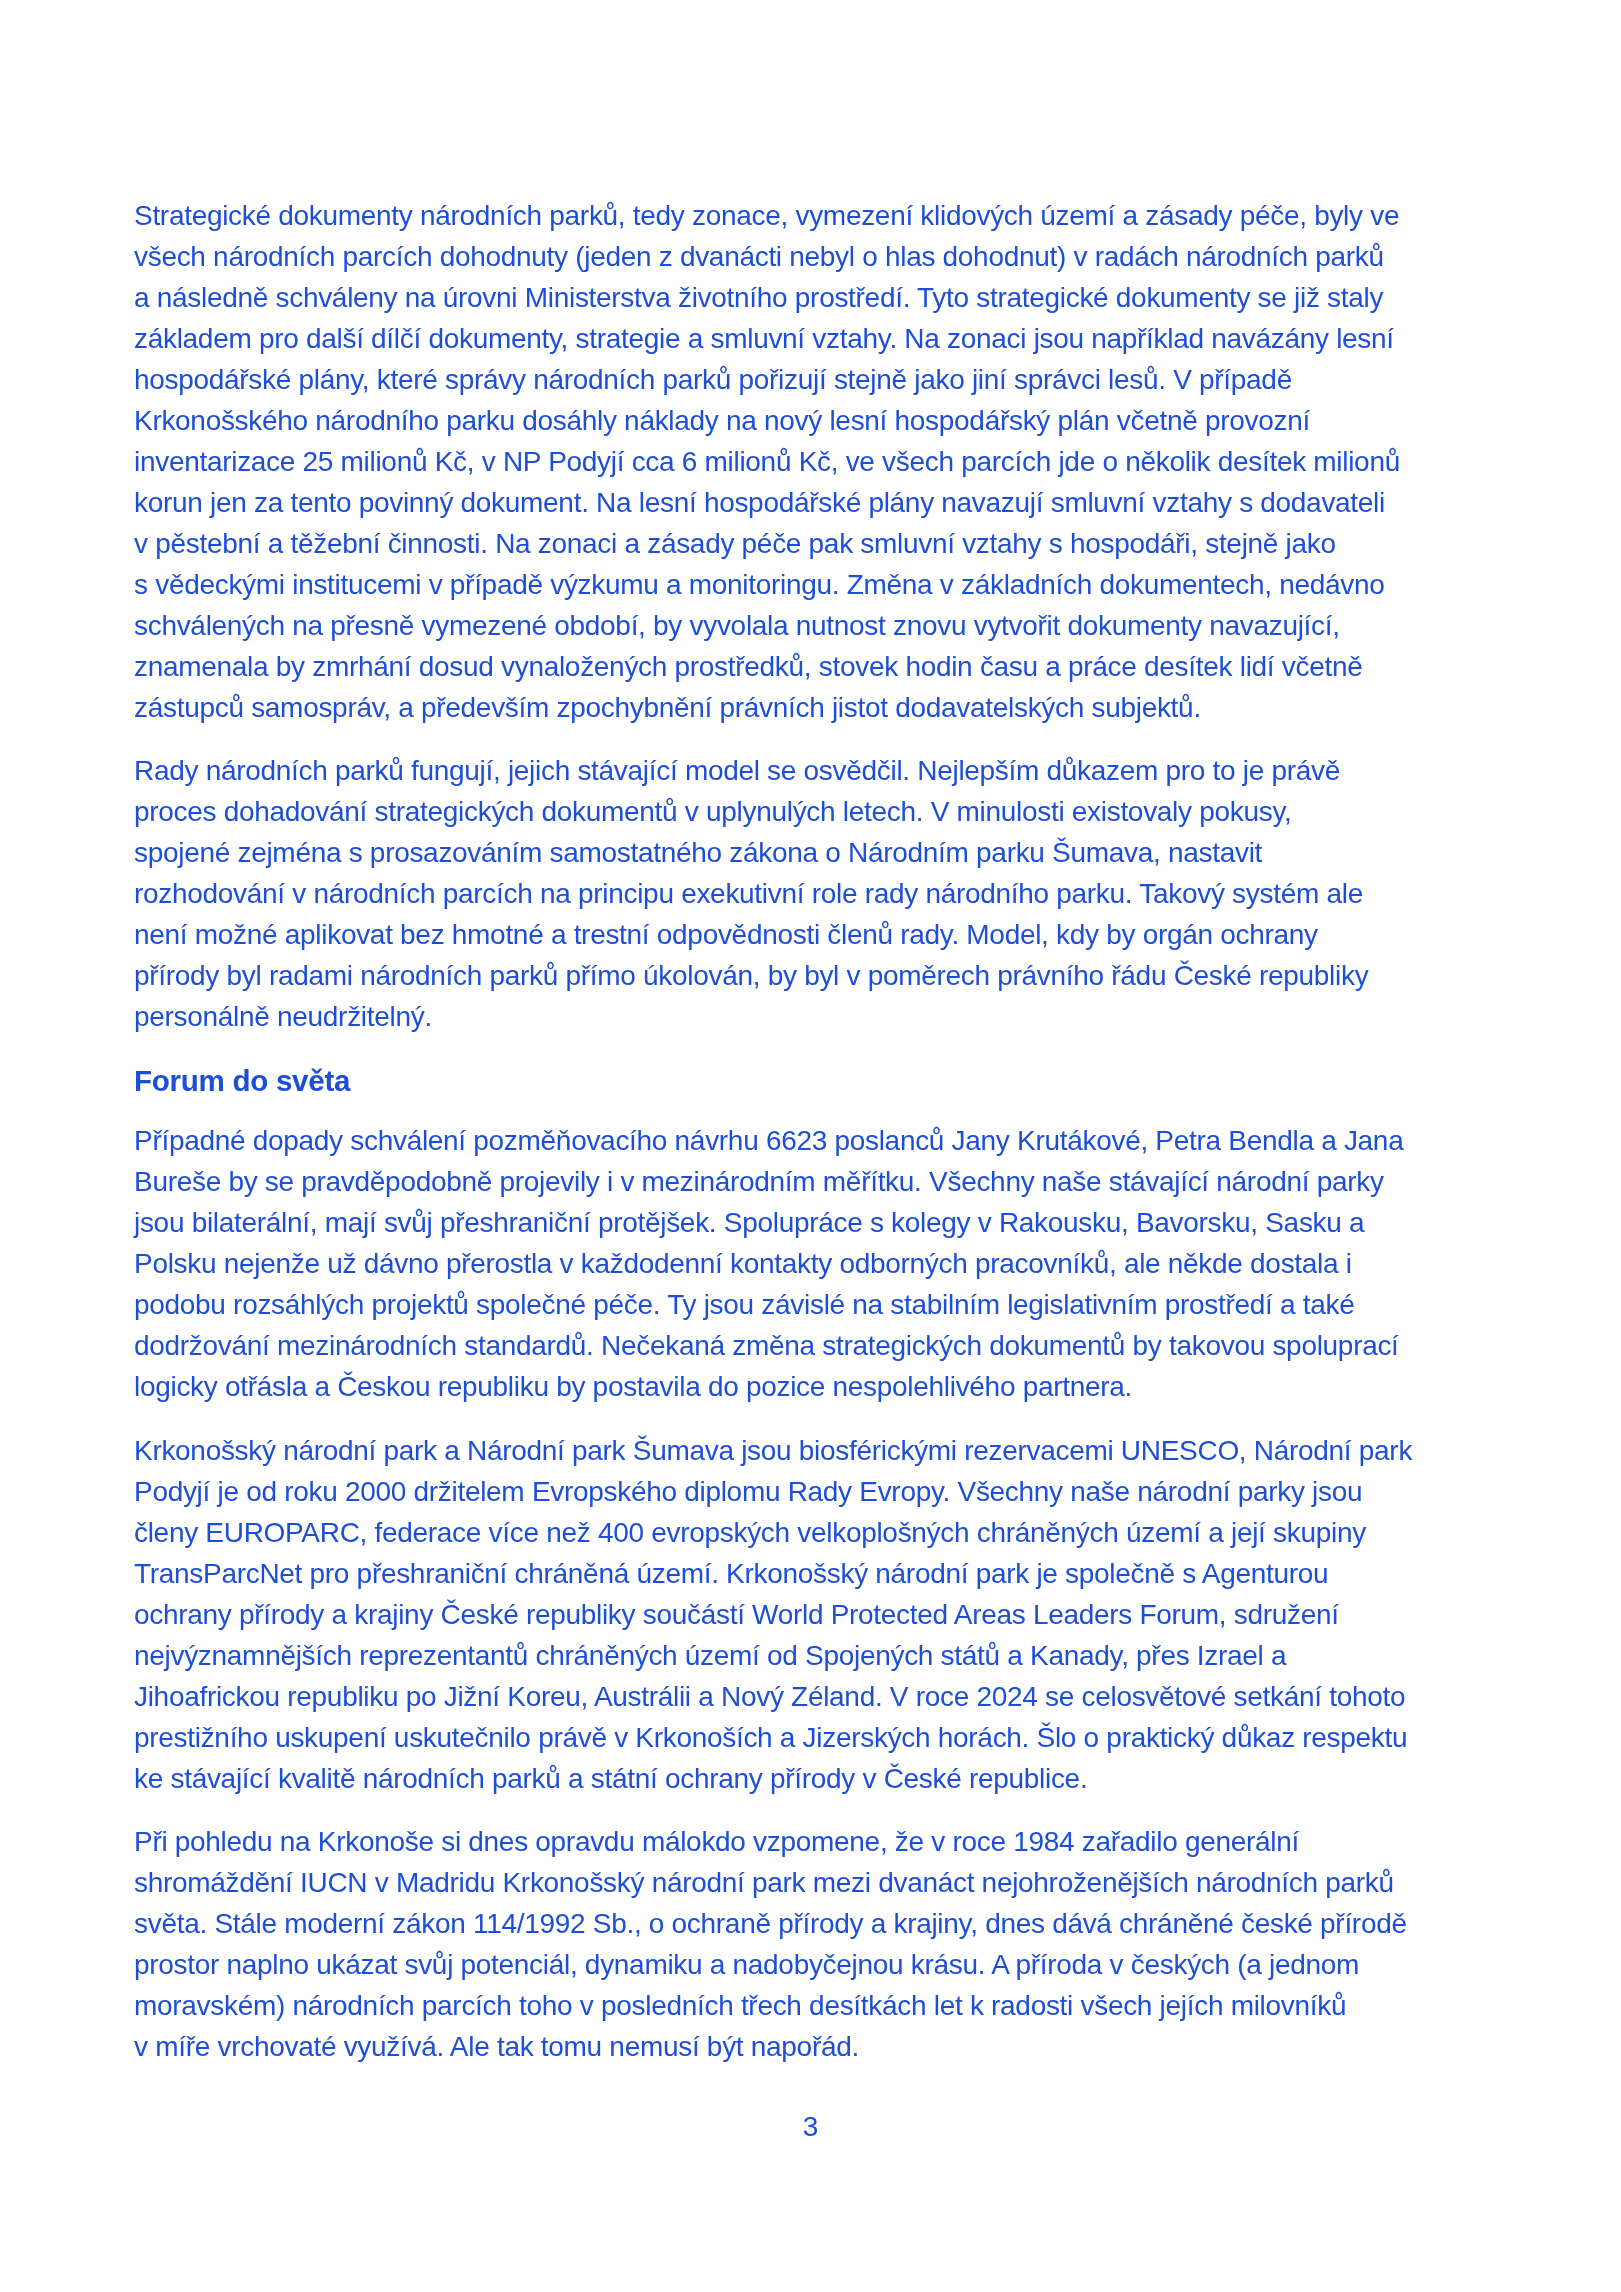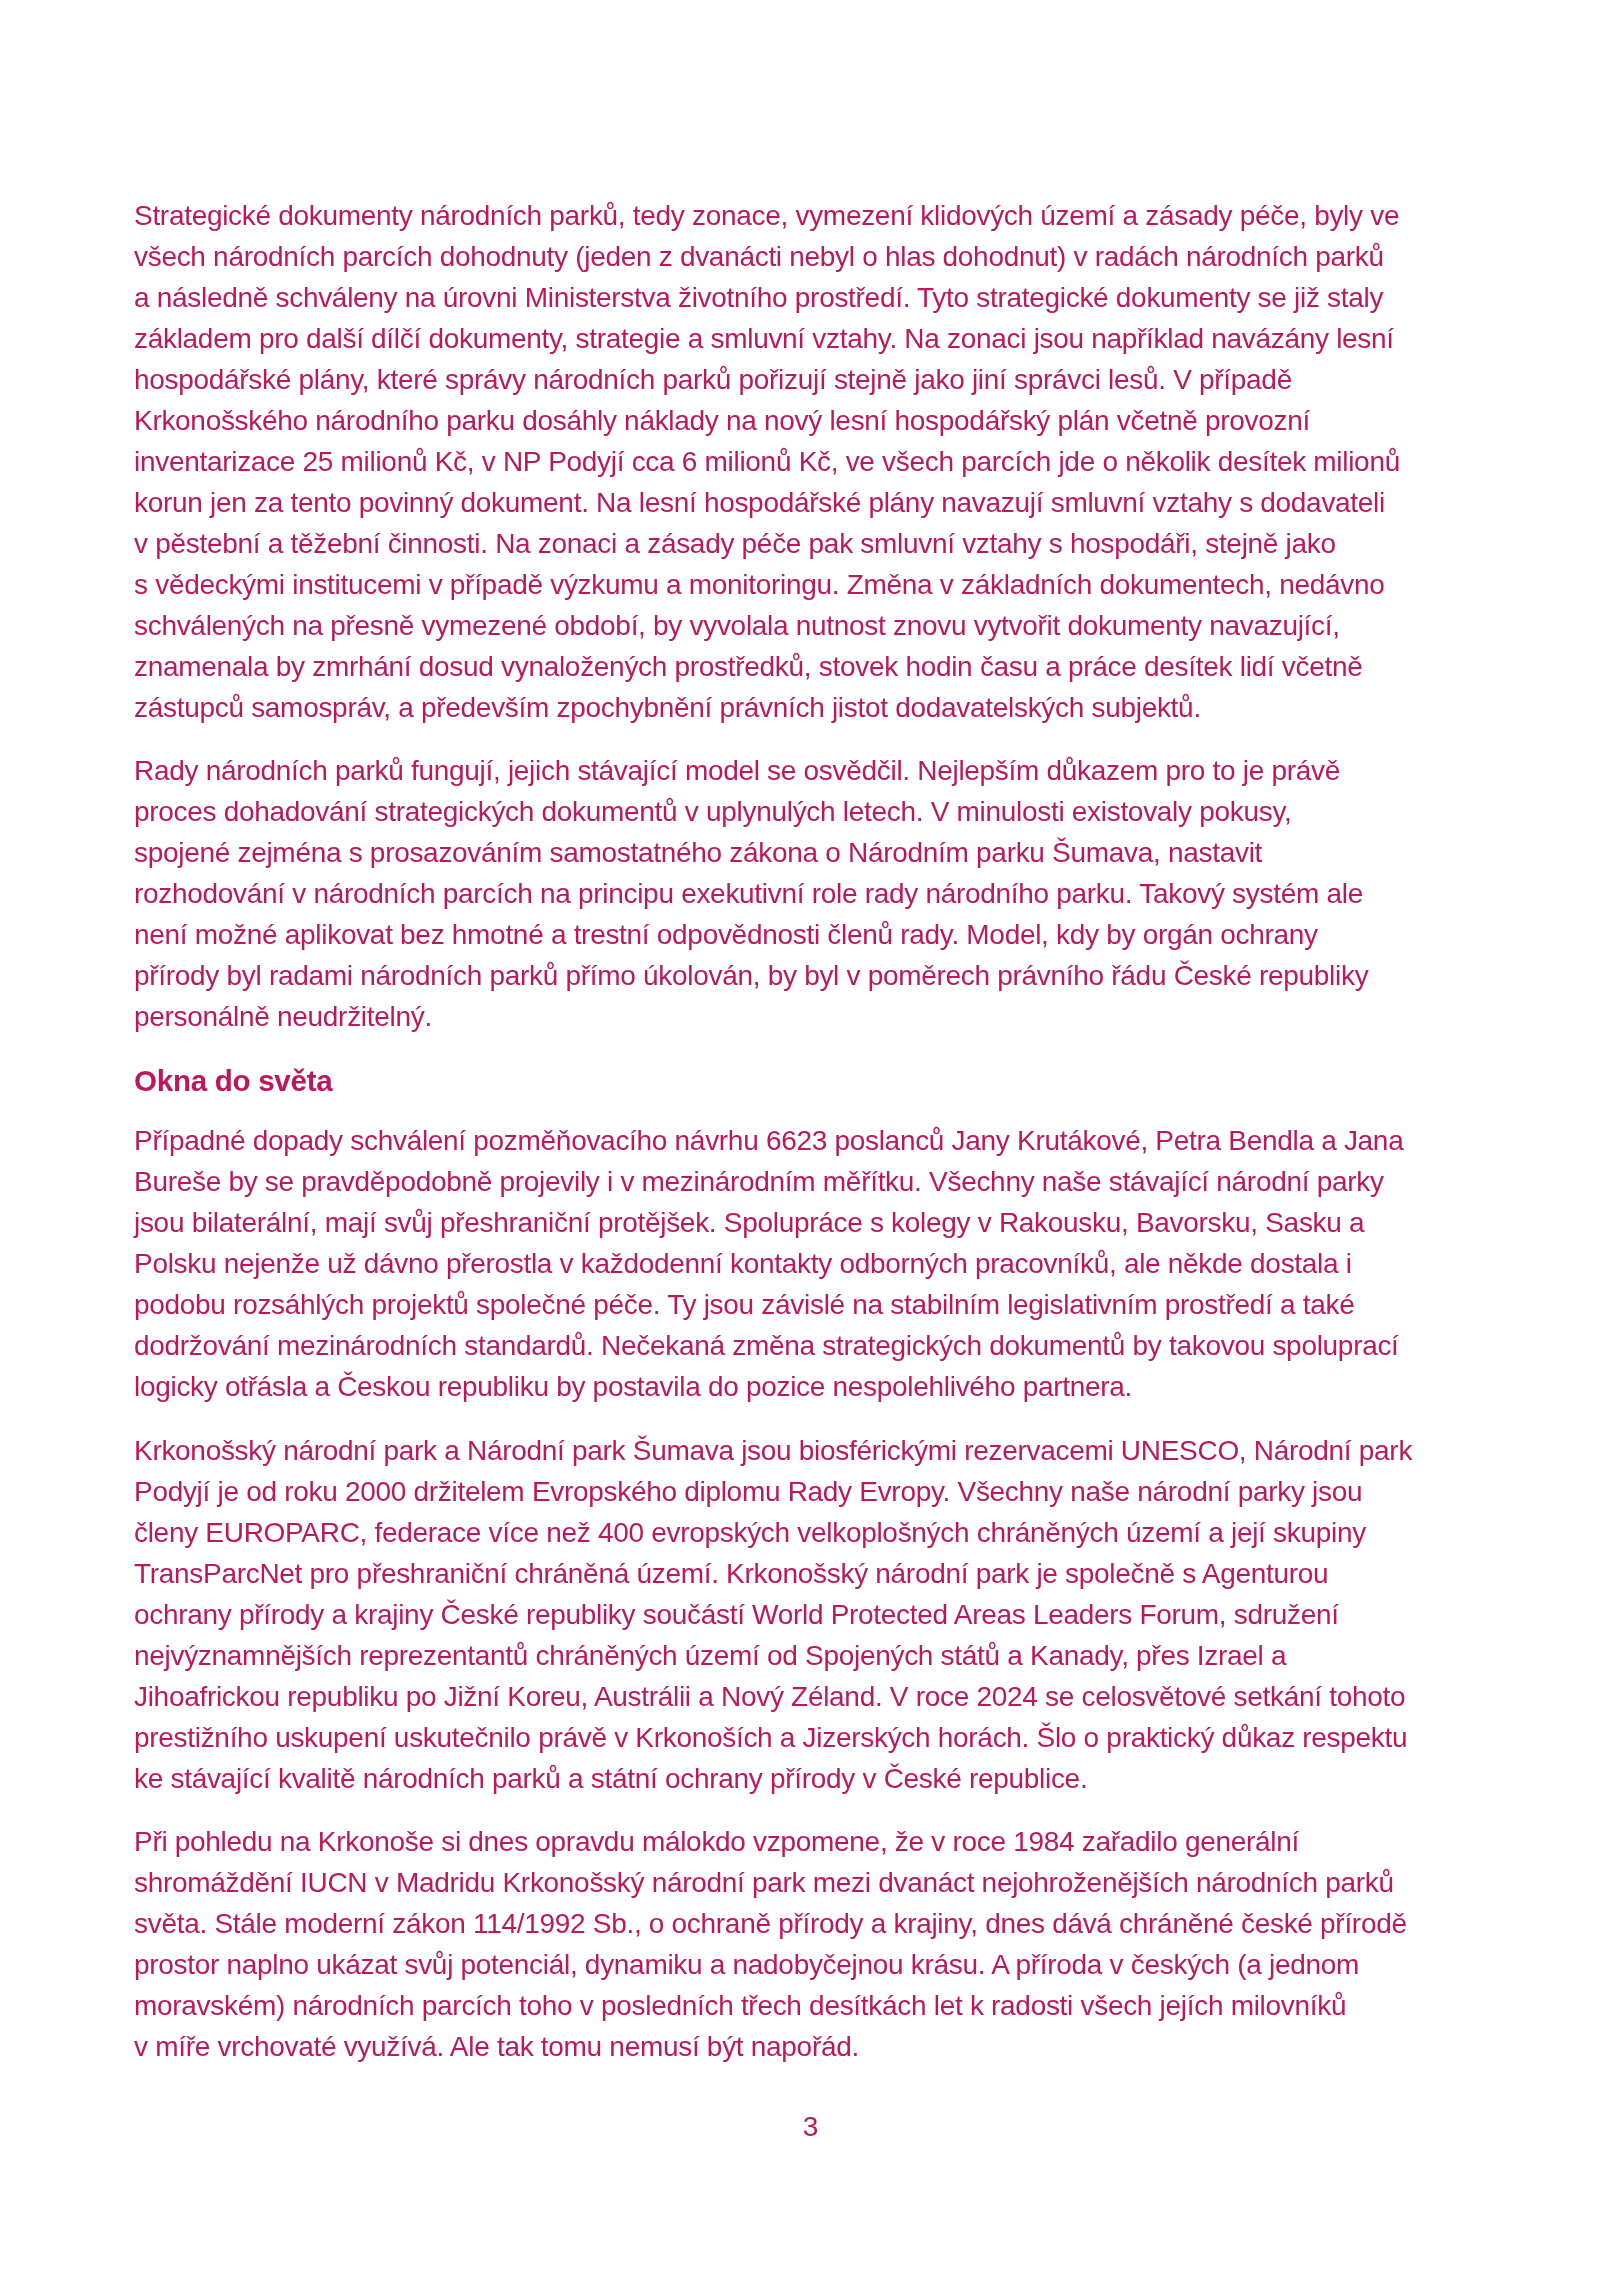--- a/index.html
+++ b/index.html
@@ -6,21 +6,21 @@
   html, body {
     margin: 0;
     padding: 0;
     background: #ffffff;
   }
   .page {
     position: relative;
     width: 1621px;
     height: 2293px;
     background: #ffffff;
-    color: #be185d;
+    color: #1d4ed8;
     font-family: "Liberation Sans", sans-serif;
     overflow: hidden;
   }
   .content {
     position: absolute;
     top: 195px;
     left: 134px;
     width: 1473px;
   }
   .para {
@@ -66,21 +66,21 @@
 schválených na přesně vymezené období, by vyvolala nutnost znovu vytvořit dokumenty navazující,
 znamenala by zmrhání dosud vynaložených prostředků, stovek hodin času a práce desítek lidí včetně
 zástupců samospráv, a především zpochybnění právních jistot dodavatelských subjektů.</p>
     <p class="para">Rady národních parků fungují, jejich stávající model se osvědčil. Nejlepším důkazem pro to je právě
 proces dohadování strategických dokumentů v uplynulých letech. V minulosti existovaly pokusy,
 spojené zejména s prosazováním samostatného zákona o Národním parku Šumava, nastavit
 rozhodování v národních parcích na principu exekutivní role rady národního parku. Takový systém ale
 není možné aplikovat bez hmotné a trestní odpovědnosti členů rady. Model, kdy by orgán ochrany
 přírody byl radami národních parků přímo úkolován, by byl v poměrech právního řádu České republiky
 personálně neudržitelný.</p>
-    <h2 class="heading">Okna do světa</h2>
+    <h2 class="heading">Forum do světa</h2>
     <p class="para">Případné dopady schválení pozměňovacího návrhu 6623 poslanců Jany Krutákové, Petra Bendla a Jana
 Bureše by se pravděpodobně projevily i v mezinárodním měřítku. Všechny naše stávající národní parky
 jsou bilaterální, mají svůj přeshraniční protějšek. Spolupráce s kolegy v Rakousku, Bavorsku, Sasku a
 Polsku nejenže už dávno přerostla v každodenní kontakty odborných pracovníků, ale někde dostala i
 podobu rozsáhlých projektů společné péče. Ty jsou závislé na stabilním legislativním prostředí a také
 dodržování mezinárodních standardů. Nečekaná změna strategických dokumentů by takovou spoluprací
 logicky otřásla a Českou republiku by postavila do pozice nespolehlivého partnera.</p>
     <p class="para">Krkonošský národní park a Národní park Šumava jsou biosférickými rezervacemi UNESCO, Národní park
 Podyjí je od roku 2000 držitelem Evropského diplomu Rady Evropy. Všechny naše národní parky jsou
 členy EUROPARC, federace více než 400 evropských velkoplošných chráněných území a její skupiny

